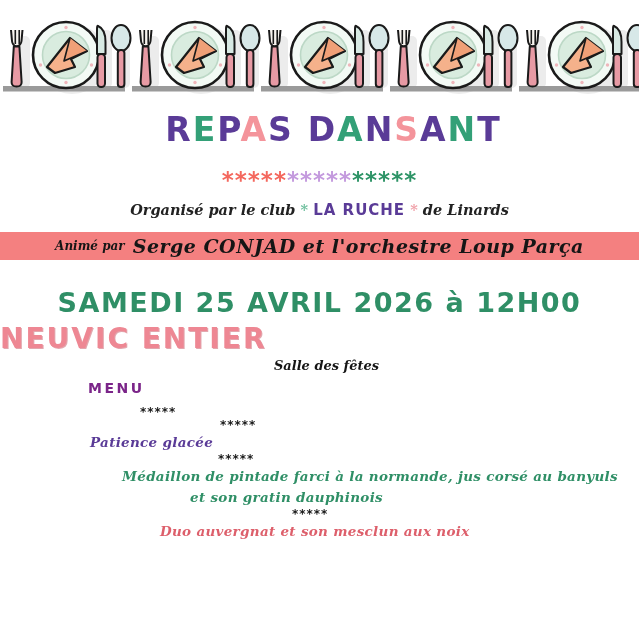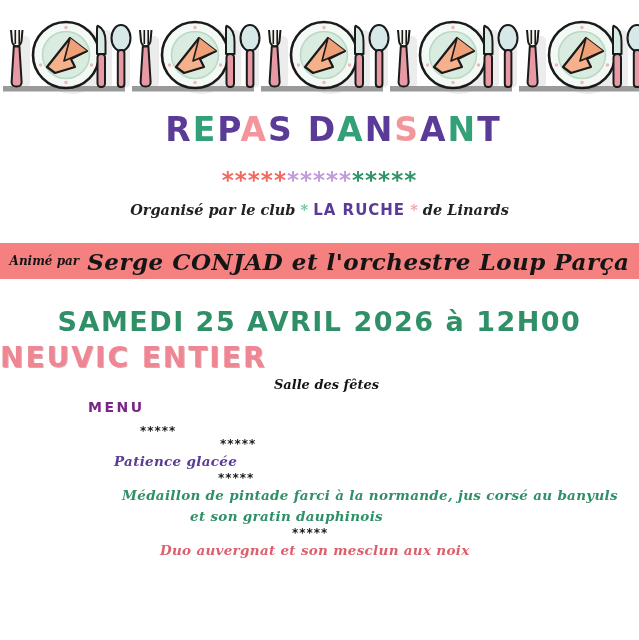--- a/index.html
+++ b/index.html
@@ -27,26 +27,26 @@
     font-style:italic;font-family:"DejaVu Serif",serif;color:var(--text_dark);font-weight:bold;
   }
   .organizer-line .club-name{
     color:var(--purple);font-style:normal;font-family:"DejaVu Sans",sans-serif;
     font-size:15px;letter-spacing:1px;
   }
   .org-star-green{color:#6fbf9e;font-style:normal;}
   .org-star-pink{color:#f0a0a8;font-style:normal;}
   
   .banner{
-    margin-top:23px;width:639px;height:36px;background:var(--banner_bg);
+    margin-top:12px;width:639px;height:28px;background:var(--banner_bg);
     display:flex;align-items:center;justify-content:center;color:#151515;
     font-family:"DejaVu Serif",serif;font-style:italic;
   }
   .banner .banner-prefix{font-size:12px;font-weight:bold;margin-right:8px;}
-  .banner .banner-main{font-size:23px;font-weight:bold;letter-spacing:0.5px;}
+  .banner .banner-main{font-size:19px;font-weight:bold;letter-spacing:0.5px;}
   
   .date-line{
     margin-top:28px;text-align:center;color:var(--date_green);
     font-size:27px;font-weight:bold;letter-spacing:1.5px;line-height:30px;
   }
   .venue-line{
     margin-top:8px;color:var(--venue_pink);
     font-size:28px;font-weight:bold;letter-spacing:2px;line-height:26px;
     text-shadow:1px 1px 0 #e2a7ae;
   }
@@ -63,21 +63,21 @@
   .menu-course{font-size:13.5px;line-height:21px;letter-spacing:0.3px;}
   .menu-course div{width:fit-content;}
   .menu-stars{
     font-size:12px;line-height:13px;color:#1a1a1a;width:fit-content;
     font-style:normal;font-family:"DejaVu Sans",sans-serif;font-weight:bold;letter-spacing:1px;
   }
   
   .course-kir div{margin-left:45px;}
   .course-tournedos div:nth-child(1){margin-left:85px;}
   .course-tournedos div:nth-child(2){margin-left:173px;}
-  .course-patience div{margin-left:114px;text-align:center;}
+  .course-patience div{margin-left:90px;text-align:center;}
   .course-medaillon div:nth-child(1){margin-left:122px;}
   .course-medaillon div:nth-child(2){margin-left:190px;}
   .course-duo div{margin-left:160px;}
   .sep-1{margin-left:140px;}
   .sep-2{margin-left:220px;}
   .sep-3{margin-left:218px;}
   .sep-4{margin-left:292px;}
 </style>
 </head>
 <body>

